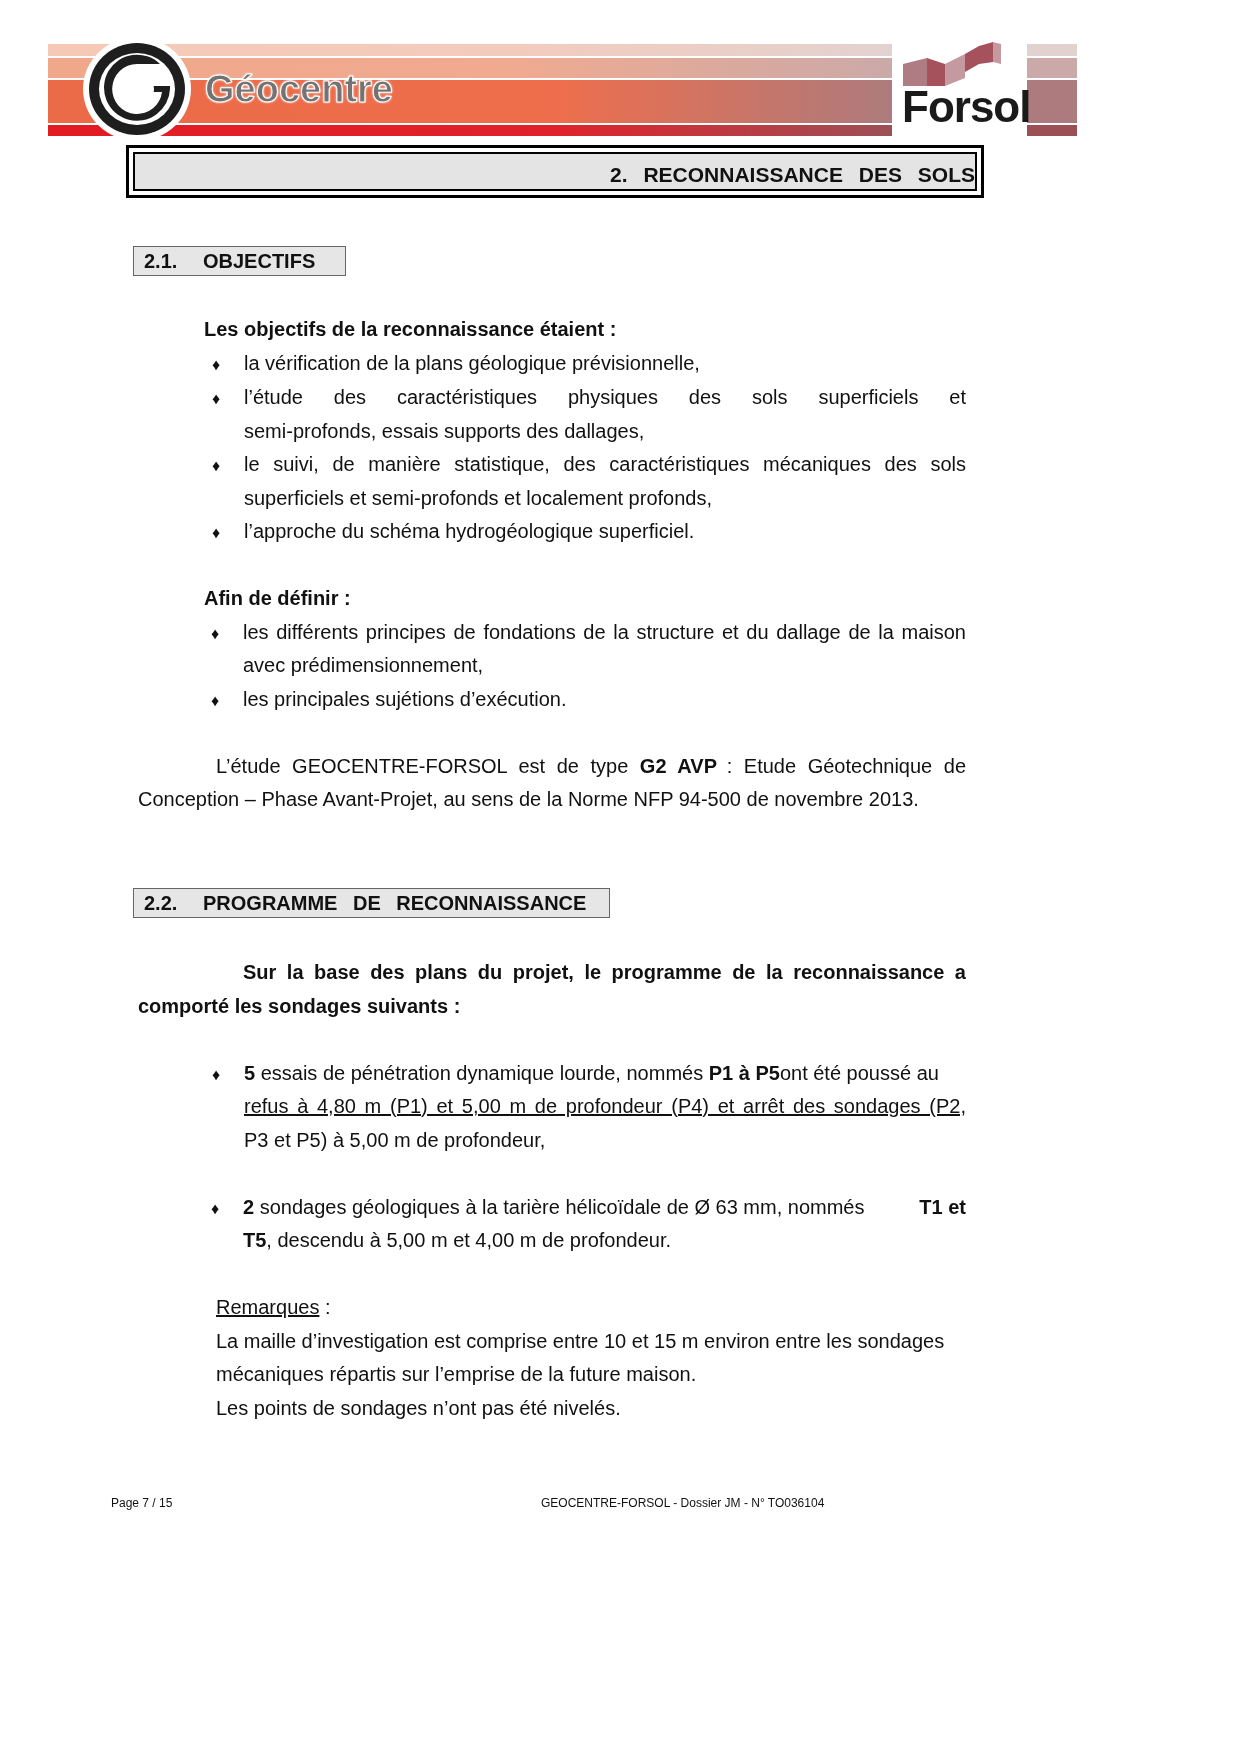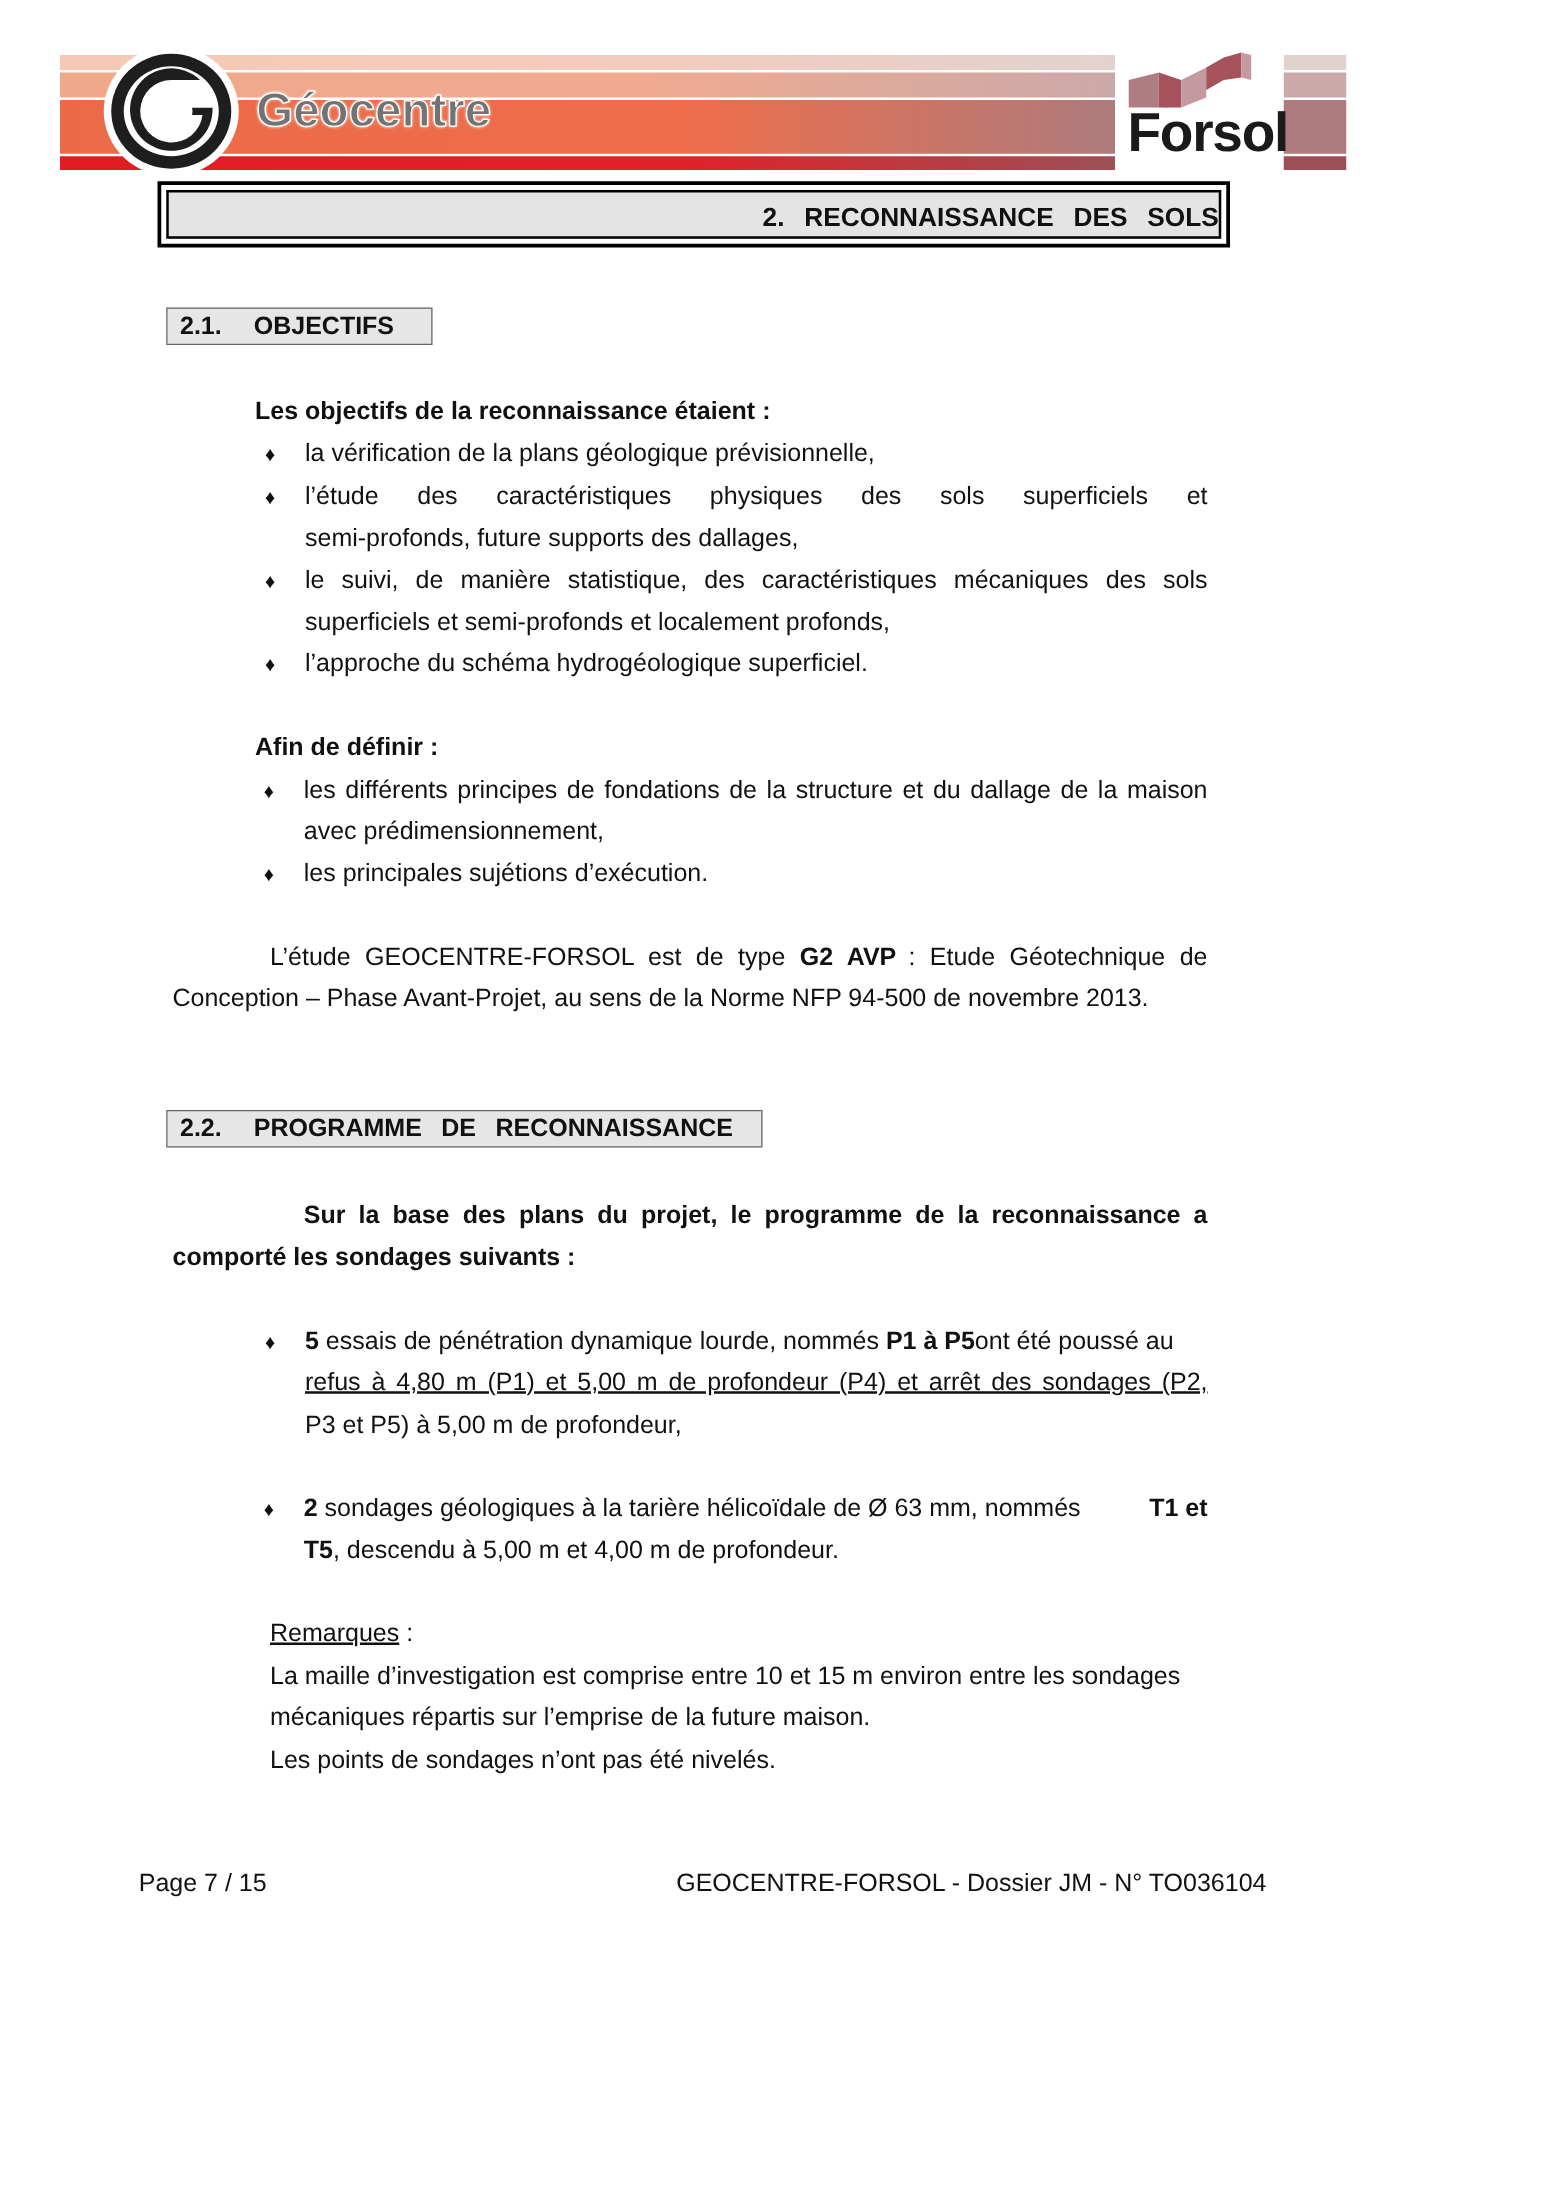--- a/index.html
+++ b/index.html
@@ -41,21 +41,21 @@
              font-size: 20px; font-weight: bold; padding: 3px 0 0 10px; white-space: nowrap; }
   .subhead .num { display: inline-block; width: 59px; }
   .subhead .lbl { word-spacing: 10px; }
 
   .p { font-size: 20px; line-height: 33.5px; white-space: nowrap; }
   .bold { font-weight: bold; }
   .bullet-glyph { position: absolute; font-size: 16px; }
   .justify { text-align: justify; text-align-last: justify; white-space: normal; }
   .u { text-decoration: underline; }
 
-  .footer { font-size: 20px; color: #111; }
+  .footer { font-size: 12px; color: #111; }
 </style>
 </head>
 <body>
 
 <div class="abs banner">
   <div class="stripe s1"></div>
   <div class="stripe s2"></div>
   <div class="stripe s3"></div>
   <div class="stripe s4"></div>
 </div>
@@ -100,21 +100,21 @@
   <span class="num">2.1.</span><span class="lbl">OBJECTIFS</span>
 </div>
 
 <div class="abs p bold" style="left:204px; top:313px;">Les objectifs de la reconnaissance étaient :</div>
 
 <span class="abs bullet-glyph" style="left:212px; top:356px;">♦</span>
 <div class="abs p" style="left:244px; top:347px;">la vérification de la plans géologique prévisionnelle,</div>
 
 <span class="abs bullet-glyph" style="left:212px; top:390px;">♦</span>
 <div class="abs p justify" style="left:244px; top:381px; width:722px;">l’étude des caractéristiques physiques des sols superficiels et</div>
-<div class="abs p" style="left:244px; top:415px;">semi-profonds, future supports des dallages,</div>
+<div class="abs p" style="left:244px; top:415px;">semi-profonds, essais supports des dallages,</div>
 
 <span class="abs bullet-glyph" style="left:212px; top:457px;">♦</span>
 <div class="abs p justify" style="left:244px; top:448px; width:722px;">le suivi, de manière statistique, des caractéristiques mécaniques des sols</div>
 <div class="abs p" style="left:244px; top:482px;">superficiels et semi-profonds et localement profonds,</div>
 
 <span class="abs bullet-glyph" style="left:212px; top:524px;">♦</span>
 <div class="abs p" style="left:244px; top:515px;">l’approche du schéma hydrogéologique superficiel.</div>
 
 <div class="abs p bold" style="left:204px; top:582px;">Afin de définir :</div>
 

